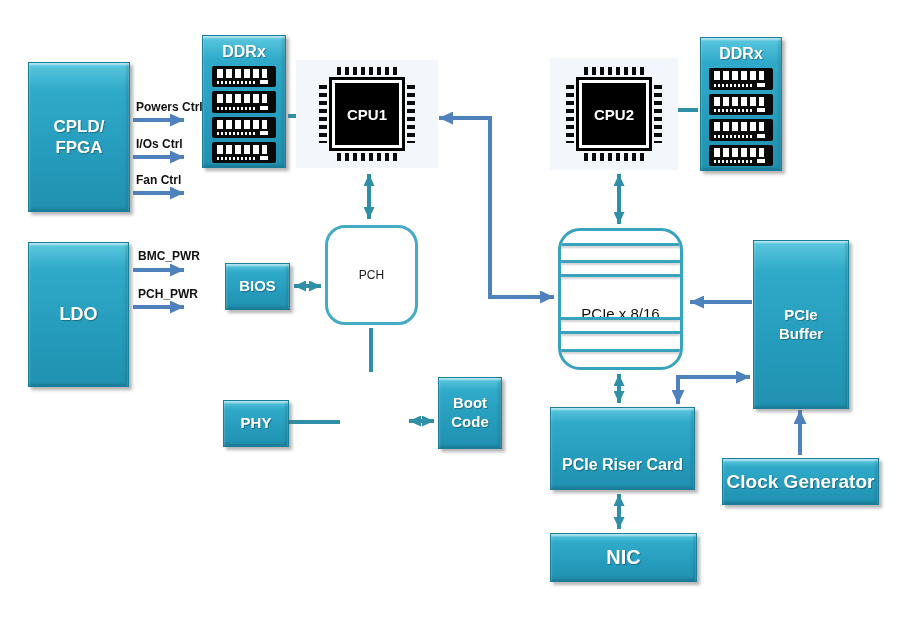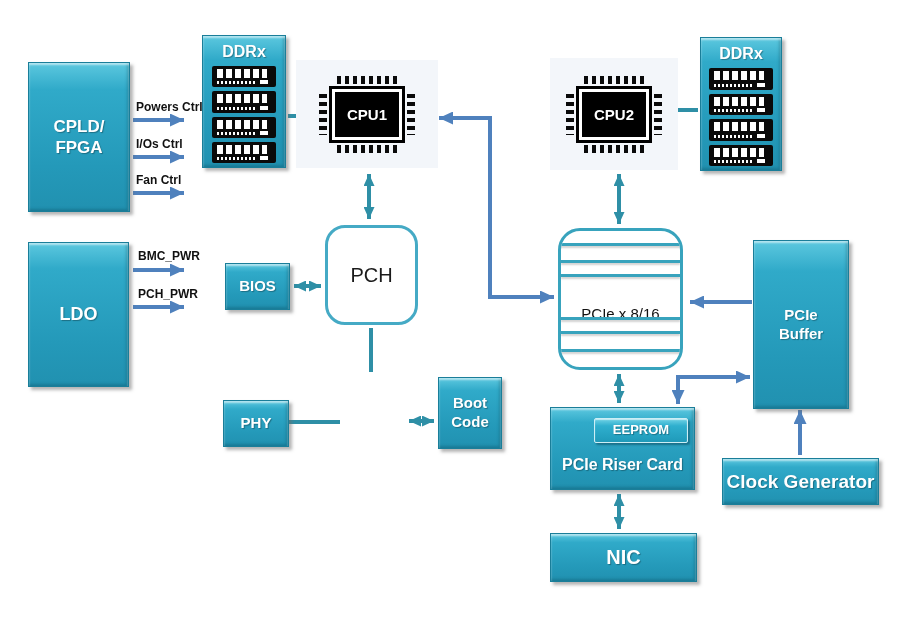--- a/index.html
+++ b/index.html
@@ -13,21 +13,21 @@
         border:1px solid #1a7e99;color:#ffffff;font-weight:bold;
         box-shadow:3px 3px 3px rgba(110,110,110,.5), inset 0 2px 2px rgba(255,255,255,.55),
                    inset -2px -2px 3px rgba(0,60,80,.28);
         text-shadow:1px 1px 1px rgba(0,0,0,.3);white-space:pre-line;line-height:1.25;}
   
   .wnode{position:absolute;display:flex;align-items:center;justify-content:center;background:#fff;
          border:3px solid #45aac5;color:#1a1a1a;}
 
   
   .panel{position:absolute;background:#f3f6fa;display:flex;align-items:center;justify-content:center;}
-  .chip{position:relative;width:76px;height:57px;background:#000;}
+  .chip{position:relative;width:76px;height:74px;background:#000;}
   .chip-core{position:absolute;inset:3px;border:3px solid #fff;background:#000;
              display:flex;align-items:center;justify-content:center;color:#fff;font-weight:bold;font-size:15px;}
   .pins-h{position:absolute;left:8px;right:8px;height:8px;
           background:repeating-linear-gradient(90deg,#0a0a0a 0 4px,transparent 4px 8px);}
   .pins-v{position:absolute;top:8px;bottom:8px;width:8px;
           background:repeating-linear-gradient(180deg,#0a0a0a 0 4px,transparent 4px 8px);}
 
   
   .ddr-title{font-weight:bold;font-size:16px;margin:4px 0 2px 0;text-align:center;width:100%;}
   .ddr{flex-direction:column;align-items:center;justify-content:flex-start;padding:2px 0;}
@@ -132,21 +132,21 @@
   </div>
 
   <div class="tbox ddr" style="left:700px;top:37px;width:80px;height:128px;">
     <div class="ddr-title">DDRx</div>
     <div class="ram"><div class="ram-chips"></div><div class="ram-pins"></div><div class="ram-key"></div></div>
     <div class="ram"><div class="ram-chips"></div><div class="ram-pins"></div><div class="ram-key"></div></div>
     <div class="ram"><div class="ram-chips"></div><div class="ram-pins"></div><div class="ram-key"></div></div>
     <div class="ram"><div class="ram-chips"></div><div class="ram-pins"></div><div class="ram-key"></div></div>
   </div>
 
-  <div class="wnode" style="left:325px;top:225px;width:87px;height:94px;border-radius:20px;font-size:20px;">PCH</div>
+  <div class="wnode" style="left:325px;top:225px;width:87px;height:94px;border-radius:20px;font-size:12px;">PCH</div>
 
   <div class="tbox" style="left:225px;top:263px;width:63px;height:45px;font-size:15px;">BIOS</div>
 
 
   <div class="tbox" style="left:223px;top:400px;width:64px;height:45px;font-size:15px;">PHY</div>
 
   <div class="tbox" style="left:438px;top:377px;width:62px;height:70px;font-size:15px;">Boot
 Code</div>
 
   <div class="slot" style="left:558px;top:228px;width:119px;height:136px;">
@@ -157,20 +157,19 @@
     <div class="slot-line" style="top:86px;"></div>
     <div class="slot-line" style="top:100px;"></div>
     <div class="slot-line" style="top:118px;"></div>
   </div>
 
   <div class="tbox" style="left:753px;top:240px;width:94px;height:167px;font-size:15px;">PCIe
 Buffer</div>
 
   <div class="tbox" style="left:550px;top:407px;width:145px;height:83px;font-size:16px;align-items:flex-end;padding-bottom:14px;box-sizing:border-box;">
     <span>PCIe Riser Card</span>
-    <div class="eeprom" style="right:6px;top:10px;width:92px;height:23px;">EEPROM</div>
   </div>
 
   <div class="tbox" style="left:722px;top:458px;width:155px;height:45px;font-size:19px;">Clock Generator</div>
 
   <div class="tbox" style="left:550px;top:533px;width:145px;height:47px;font-size:20px;">NIC</div>
 
 </div>
 
 </body></html>

